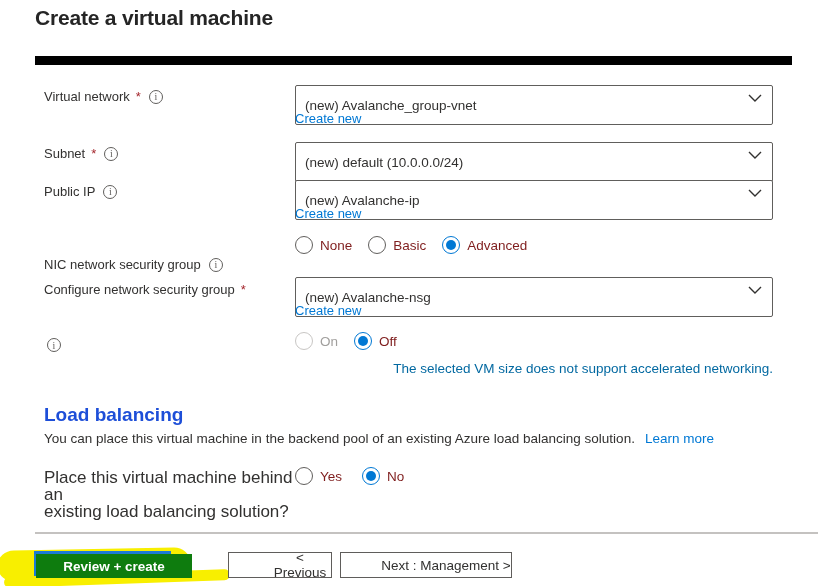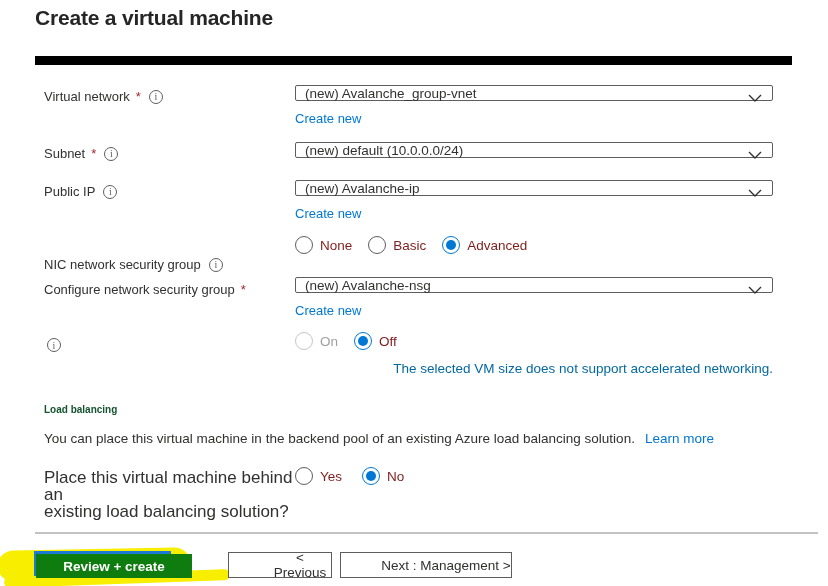--- a/index.html
+++ b/index.html
@@ -21,21 +21,21 @@
   }
   .req { color: #a4262c; font-size: 13px; margin-left: 1px; }
   .info-icon {
     width: 14px; height: 14px; border: 1px solid #605e5c; border-radius: 50%;
     display: inline-flex; align-items: center; justify-content: center;
     font-family: "Liberation Serif", serif; font-size: 10px; color: #605e5c;
     margin-left: 3px; flex: none;
   }
 
   .select-box {
-    left: 295px; width: 478px; height: 16px;
+    left: 295px; width: 478px; height: 40px;
     border: 1px solid #605e5c; border-radius: 2px; background: #fff;
     display: flex; align-items: center; padding: 0 28px 0 9px;
     font-size: 13.5px; color: #323130; cursor: pointer;
   }
   .select-box .chevron { position: absolute; right: 10px; top: 8px; }
 
   .link {
     left: 295px; font-size: 13px; color: #0078d4; cursor: pointer; white-space: nowrap;
   }
 
@@ -49,21 +49,21 @@
   .radio-circle.selected::after {
     content: ""; position: absolute; left: 3px; top: 3px; width: 10px; height: 10px;
     border-radius: 50%; background: #0078d4;
   }
   .radio-circle.disabled { border-color: #c8c6c4; }
   .radio-label { font-size: 13.5px; margin-left: 7px; color: #7f1d1d; }
   .radio-label.disabled { color: #a19f9d; }
 
   .note-text { right: 55px; font-size: 13.5px; color: #0369a1; text-align: right; }
 
-  .section-heading { left: 44px; font-size: 10px; font-weight: 700; color: #14532d; }
+  .section-heading { left: 44px; font-size: 19px; font-weight: 700; color: #1d4ed8; }
   .body-text { left: 44px; font-size: 13.5px; color: #323130; white-space: nowrap; }
   .body-text .link-inline { color: #0078d4; cursor: pointer; margin-left: 10px; }
 
   .question-label { left: 44px; width: 250px; font-size: 17px; line-height: 17px; color: #323130; }
 
   .divider { left: 35px; top: 532px; width: 783px; height: 2px; background: #c4c2c0; }
 
   .hl-main {
     left: -2px; top: 549px; width: 192px; height: 31px; background: #f8ef00;
     border-radius: 16px / 14px; transform: rotate(-1deg);

